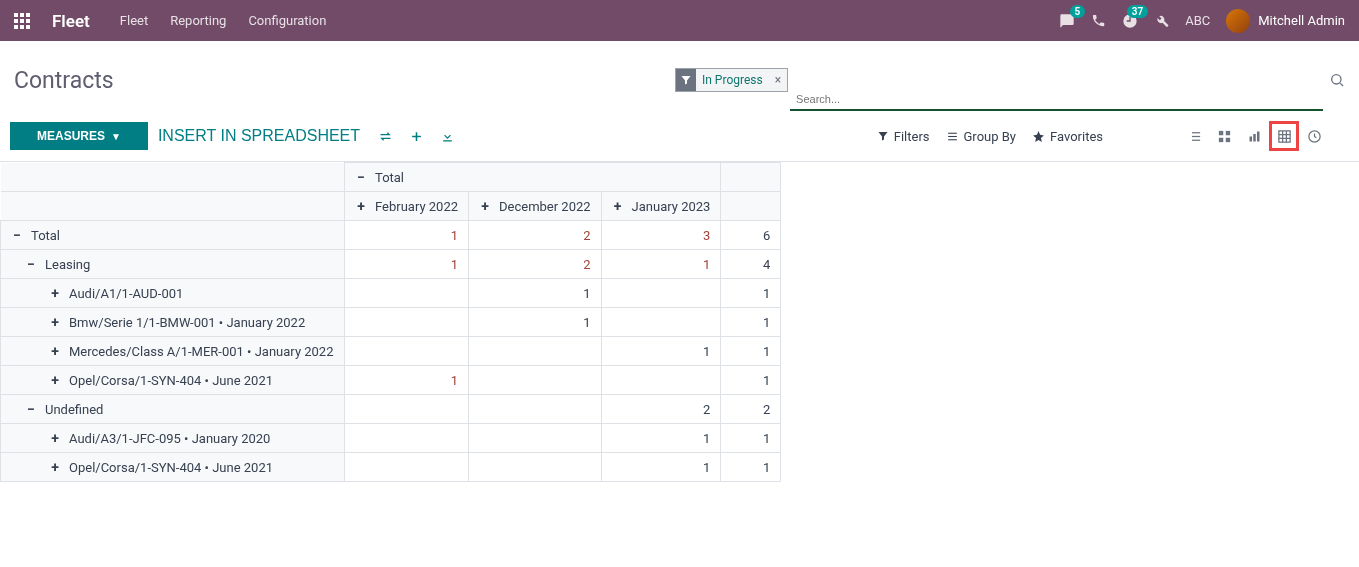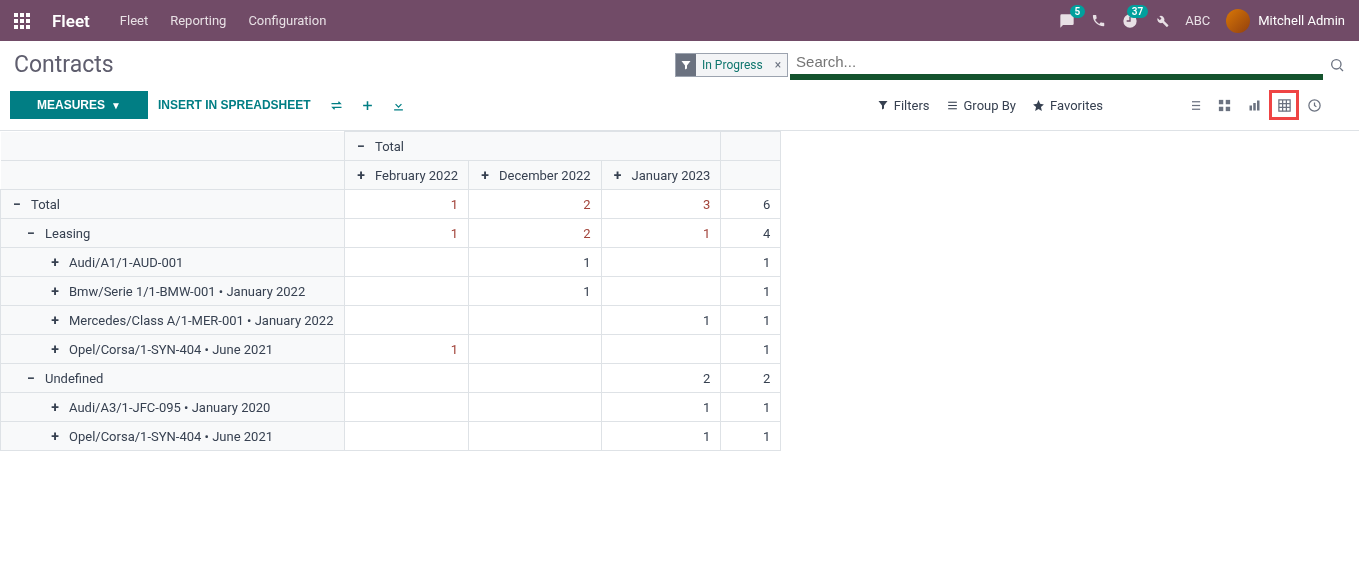--- a/index.html
+++ b/index.html
@@ -22,28 +22,28 @@
 
 
 .control-row { display: flex; align-items: center; padding: 8px 14px 4px; border-bottom: 0; }
 .page-title { font-size: 23px; color: #5f5e6e; flex: 0 0 auto; }
 .spacer { flex: 1; }
 .search-area { display: flex; align-items: center; width: 670px; position: relative; }
 .filter-chip { display: inline-flex; align-items: center; border: 1px solid #9ca3af; background: #f3f4f6; font-size: 12px; height: 24px; }
 .filter-chip .ic { background: #6b7280; color: #fff; display: flex; align-items: center; justify-content: center; width: 20px; height: 100%; }
 .filter-chip .lbl { padding: 0 6px; color: #0f766e; }
 .filter-chip .x { padding: 0 6px; color: #6b7280; cursor: pointer; }
-.search-input { flex: 1; border: none; border-bottom: 6px solid #14532d; padding: 4px 6px; font-size: 15px; outline: none; margin-left: 2px; }
+.search-input { flex: 1; border: none; border-bottom: 2px solid #14532d; padding: 4px 6px; font-size: 11px; outline: none; margin-left: 2px; margin-top: 40px; }
 .search-ico { color: #6b7280; cursor: pointer; margin-left: 6px; }
 
 
 .toolbar { display: flex; align-items: center; padding: 6px 10px 10px; }
 .btn-primary { background: #017e84; color: #fff; border: none; padding: 7px 27px; font-size: 12px; font-weight: 600; display: inline-flex; align-items: center; gap: 6px; cursor: pointer; }
 .btn-primary .caret { font-size: 10px; }
-.btn-link { color: #017e84; background: none; border: none; font-size: 12px; font-weight: 700; padding: 6px 10px; cursor: pointer; }
+.btn-link { color: #017e84; background: none; border: none; font-size: 16px; font-weight: 400; padding: 6px 10px; cursor: pointer; }
 .tool-ico { color: #017e84; cursor: pointer; margin: 0 8px; display: inline-flex; align-items: center; }
 .toolbar-right { margin-left: auto; display: flex; align-items: center; gap: 16px; margin-right: 20px;}
 .search-opt { display: flex; align-items: center; gap: 5px; color: #374151; cursor: pointer; font-size: 13px; }
 .view-switch { display: flex; align-items: center; gap: 0; margin-left: 60px; }
 .view-btn { width: 30px; height: 30px; display: flex; align-items: center; justify-content: center; color: #6b7280; cursor: pointer; border: 1px solid transparent; }
 .view-btn.active-hl { border: 3px solid #ef4444; }
 
 
 .pivot-wrap { border-top: 1px solid #dee2e6; }
 .pivot { border-collapse: collapse; }

